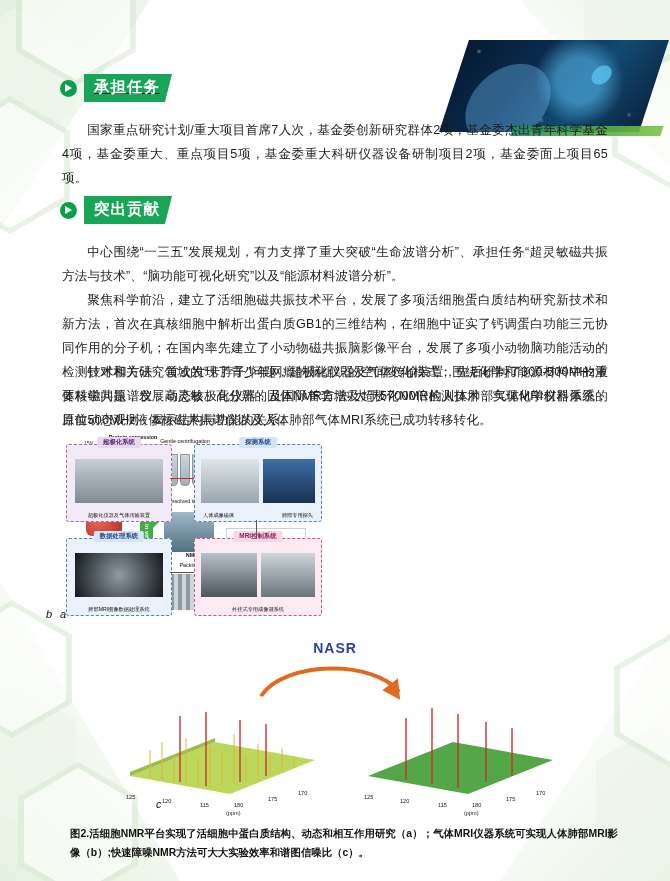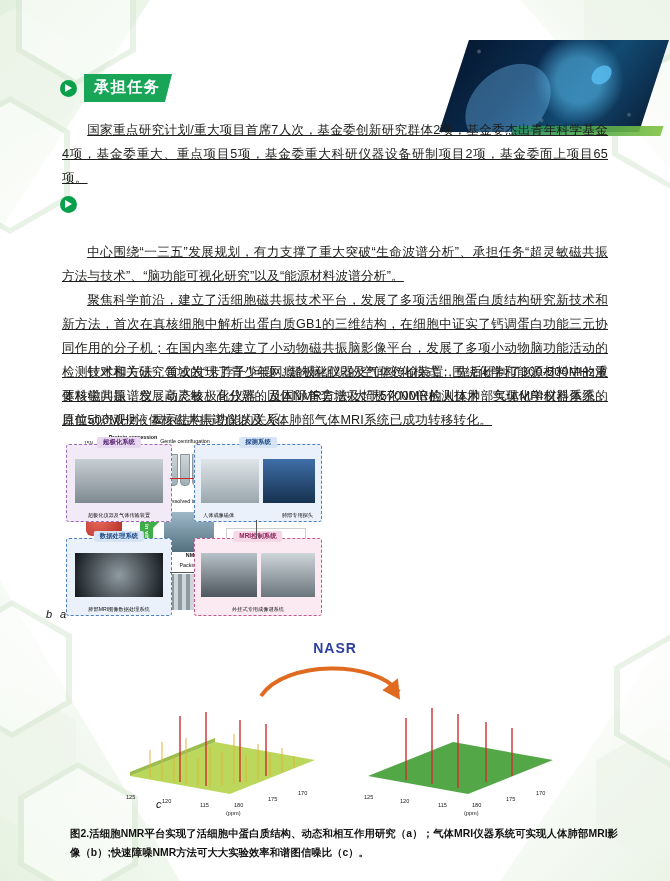--- a/index.html
+++ b/index.html
@@ -105,21 +105,20 @@
   }
 
   
   .para{
     position:absolute;
     font-size:12.6px;
     line-height:24px;
     text-align:justify;
     color:#1d1d1b;
     letter-spacing:.2px;
-    text-decoration:underline;
   }
   .indent{text-indent:2em;}
 
   
   .figwrap{position:absolute;left:60px;top:432px;width:560px;height:200px;}
   .fig-label{
     position:absolute;font-size:11px;font-style:italic;color:#111;
   }
 
   
@@ -209,29 +208,30 @@
   <div class="hex-outline" style="left:-48px;top:600px;"></div>
   <div class="hex" style="left:596px;top:726px;"></div>
   <div class="hex-outline" style="left:614px;top:632px;"></div>
 </div>
 
 <div class="banner">
   <div class="inner"></div>
 </div>
 <div class="banner-strip"></div>
 
-<div class="section-head" style="left:60px;top:74px;">
+<div class="section-head" style="left:60px;top:74px;text-decoration:underline;">
   <span class="sh-arrow"></span>
   <span class="sh-label">承担任务</span>
 </div>
 
 <div class="para indent" style="left:62px;top:118px;width:546px;">国家重点研究计划/重大项目首席7人次，基金委创新研究群体2项，基金委杰出青年科学基金4项，基金委重大、重点项目5项，基金委重大科研仪器设备研制项目2项，基金委面上项目65项。</div>
 
 <div class="section-head" style="left:60px;top:196px;">
   <span class="sh-arrow"></span>
+  <span class="sh-label">突出贡献</span>
 </div>
 
 <div class="para indent" style="left:62px;top:240px;width:546px;">中心围绕“一三五”发展规划，有力支撑了重大突破“生命波谱分析”、承担任务“超灵敏磁共振方法与技术”、“脑功能可视化研究”以及“能源材料波谱分析”。</div>
 
 <div class="para indent" style="left:62px;top:288px;width:546px;">聚焦科学前沿，建立了活细胞磁共振技术平台，发展了多项活细胞蛋白质结构研究新技术和新方法，首次在真核细胞中解析出蛋白质GB1的三维结构，在细胞中证实了钙调蛋白功能三元协同作用的分子机；在国内率先建立了小动物磁共振脑影像平台，发展了多项小动物脑功能活动的检测技术和方法，首次发现了青少年网瘾的脑组织的空间变化模式；围绕化学和能源材料中的重要科学问题，发展高灵敏、高分辨的固体NMR方法及超极化NMR检测技术，实现化学材料体系的原位动态观测，揭示结构与功能的关系。</div>
 
 <div class="para indent" style="left:62px;top:360px;width:546px;">针对相关研究领域的“卡脖子”问题，超极化仪器及气体传输装置，先后研制了300-500MHz液体核磁共振谱仪，动态核极化仪器，及国际首套增ম大于57000倍的人体肺部气体MRI仪器系统，目前500MHz液体核磁共振谱仪以及人体肺部气体MRI系统已成功转移转化。</div>
 
 <div class="figwrap">
 

